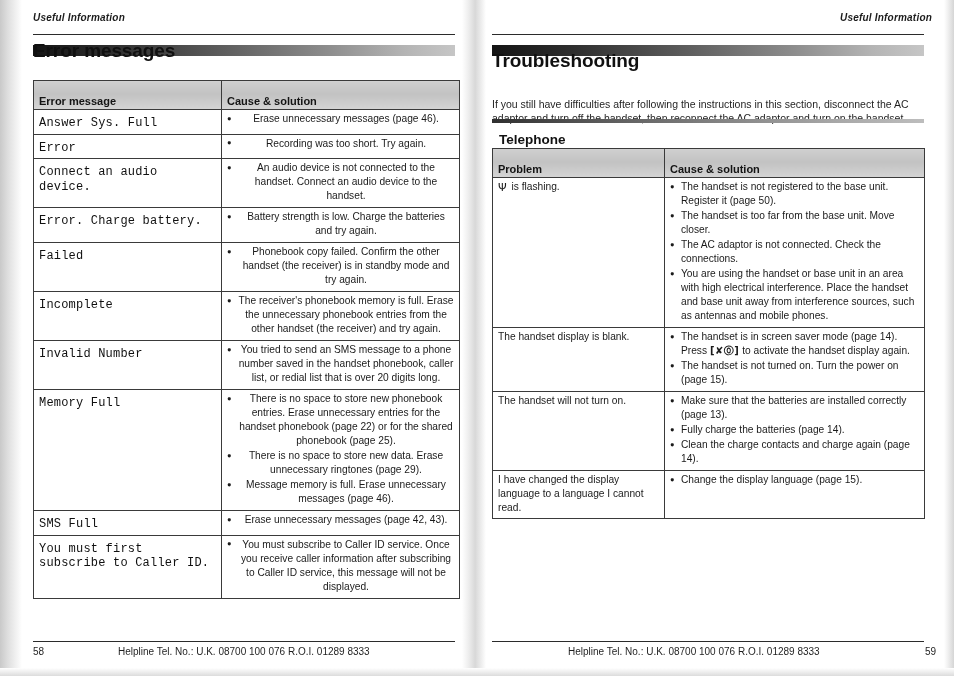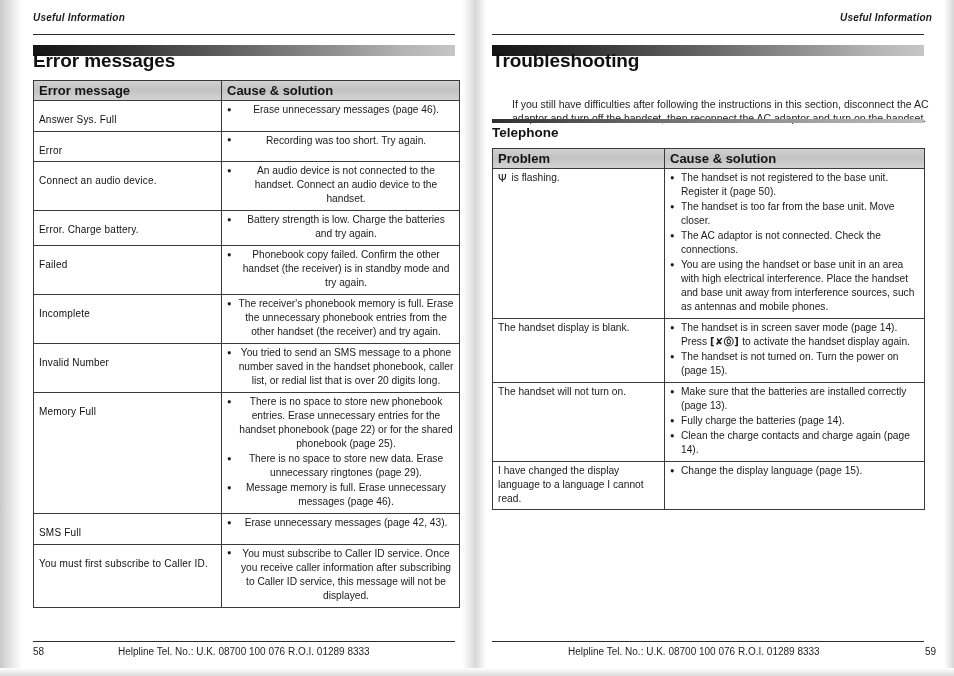--- a/index.html
+++ b/index.html
@@ -55,65 +55,65 @@
     position: absolute; height: 11px;
     background: linear-gradient(to right, #141414 0%, #2d2d2d 18%, #5d5d5d 45%, #8d8d8d 70%, #b4b4b4 88%, #c6c6c6 100%);
   }
   .headbar-left  { left: 11px; top: 45px; width: 422px; }
   .headbar-right { left: 6px;  top: 45px; width: 432px; }
 
   h1.section-title {
     position: absolute; margin: 0;
     font-size: 19px; font-weight: bold; letter-spacing: -0.1px; color: #101010;
   }
-  .title-left  { left: 11px; top: 50px; }
+  .title-left  { left: 11px; top: 40px; }
   .title-right { left: 6px;  top: 50px; }
 
   .intro-text {
     position: absolute; left: 6px; top: 86px; width: 428px;
-    font-size: 10.5px; line-height: 14px; color: #1f1f1f; margin-left: 20px;
+    font-size: 10.5px; line-height: 14px; color: #1f1f1f;
   }
 
   .subbar {
     position: absolute; left: 6px; top: 119px; width: 432px; height: 4px;
     background: linear-gradient(to right, #2f2f2f 0%, #5a5a5a 25%, #868686 55%, #a8a8a8 80%, #bdbdbd 100%);
   }
   h2.sub-title {
-    position: absolute; left: 6px; top: 125px; margin: 0;
+    position: absolute; left: 6px; top: 125px; margin: 7px;
     font-size: 13.5px; font-weight: bold; color: #121212;
   }
 
   
   table.doc-table {
     position: absolute;
     border-collapse: collapse;
     table-layout: fixed;
     background: #ffffff;
   }
   table.doc-table td, table.doc-table th {
     border: 1px solid #3a3a3a;
     vertical-align: top;
     padding: 2px 5px 3px 5px;
     text-align: left;
   }
   table.doc-table thead th {
     background: linear-gradient(to bottom, #cfcfcf 0%, #c2c2c2 45%, #d4d4d4 100%);
-    font-size: 13px; font-weight: bold; color: #141414;
-    padding-top: 2px; padding-bottom: 2px;
+    font-size: 11px; font-weight: bold; color: #141414;
+    padding-top: 14px; padding-bottom: 2px;
   }
 
   
   #error-table { left: 11px; top: 80px; width: 426px; }
   #error-table col.c1 { width: 188px; }
   #error-table col.c2 { width: 238px; }
   #error-table td.msg {
-    font-family: Liberation Sans, sans-serif;
-    font-size: 10px; line-height: 14.5px; color: #101010;
+    font-family: Liberation Mono, monospace;
+    font-size: 12px; line-height: 14.5px; color: #101010;
     letter-spacing: 0.2px;
-    padding-top: 12px;
+    padding-top: 6px;
   }
   #error-table td.sol { font-size: 10.2px; line-height: 14px; text-align: center; }
 
   
   #trouble-table { left: 6px; top: 148px; width: 432px; }
   #trouble-table col.c1 { width: 172px; }
   #trouble-table col.c2 { width: 260px; }
   #trouble-table td.prob { font-size: 10.2px; line-height: 14px; }
   #trouble-table td.sol  { font-size: 10.2px; line-height: 14px; }
 

